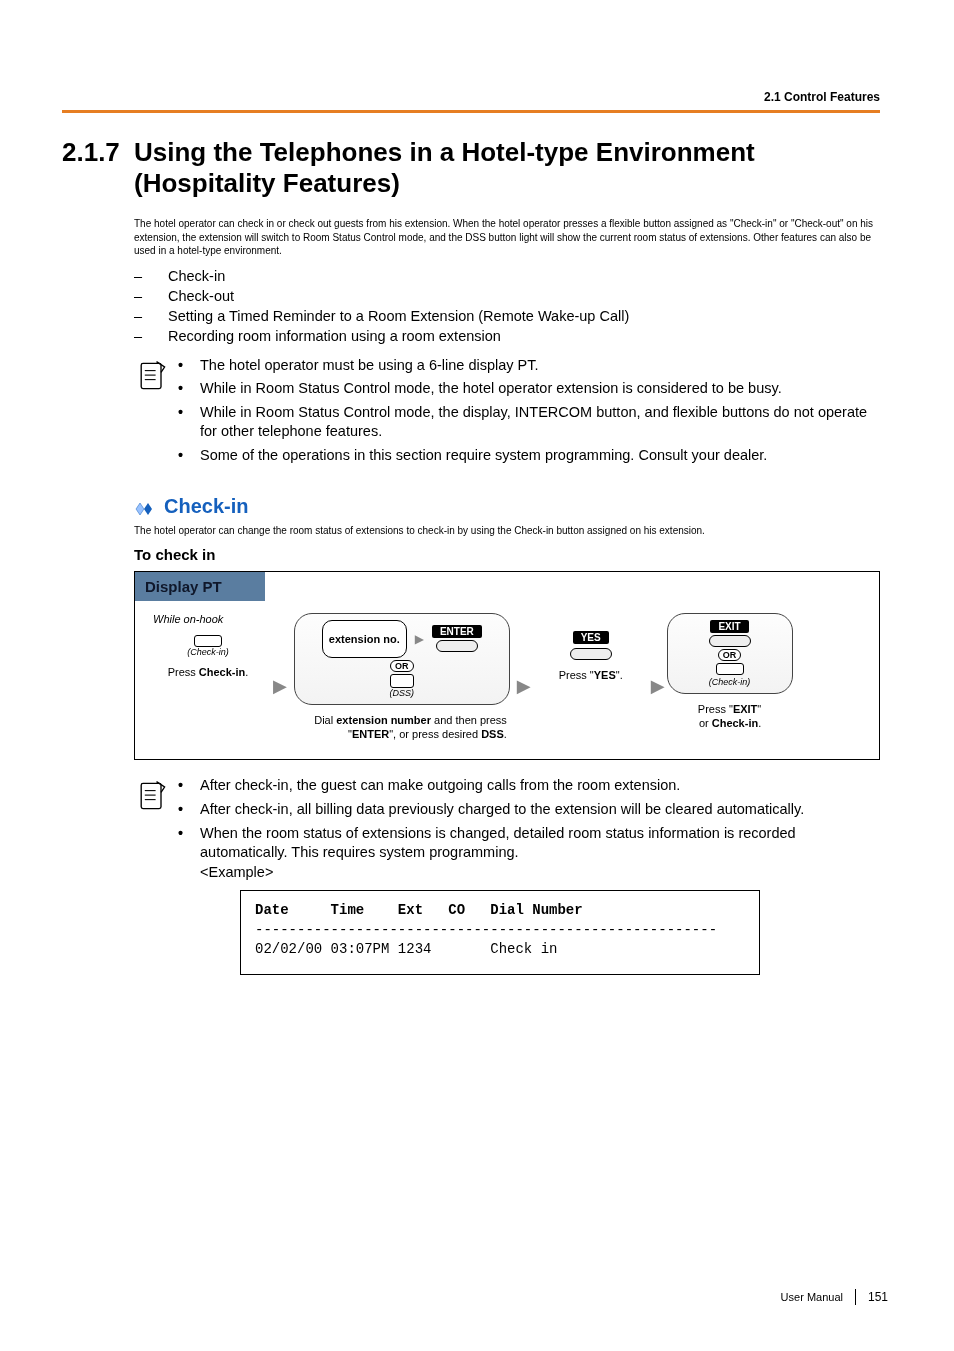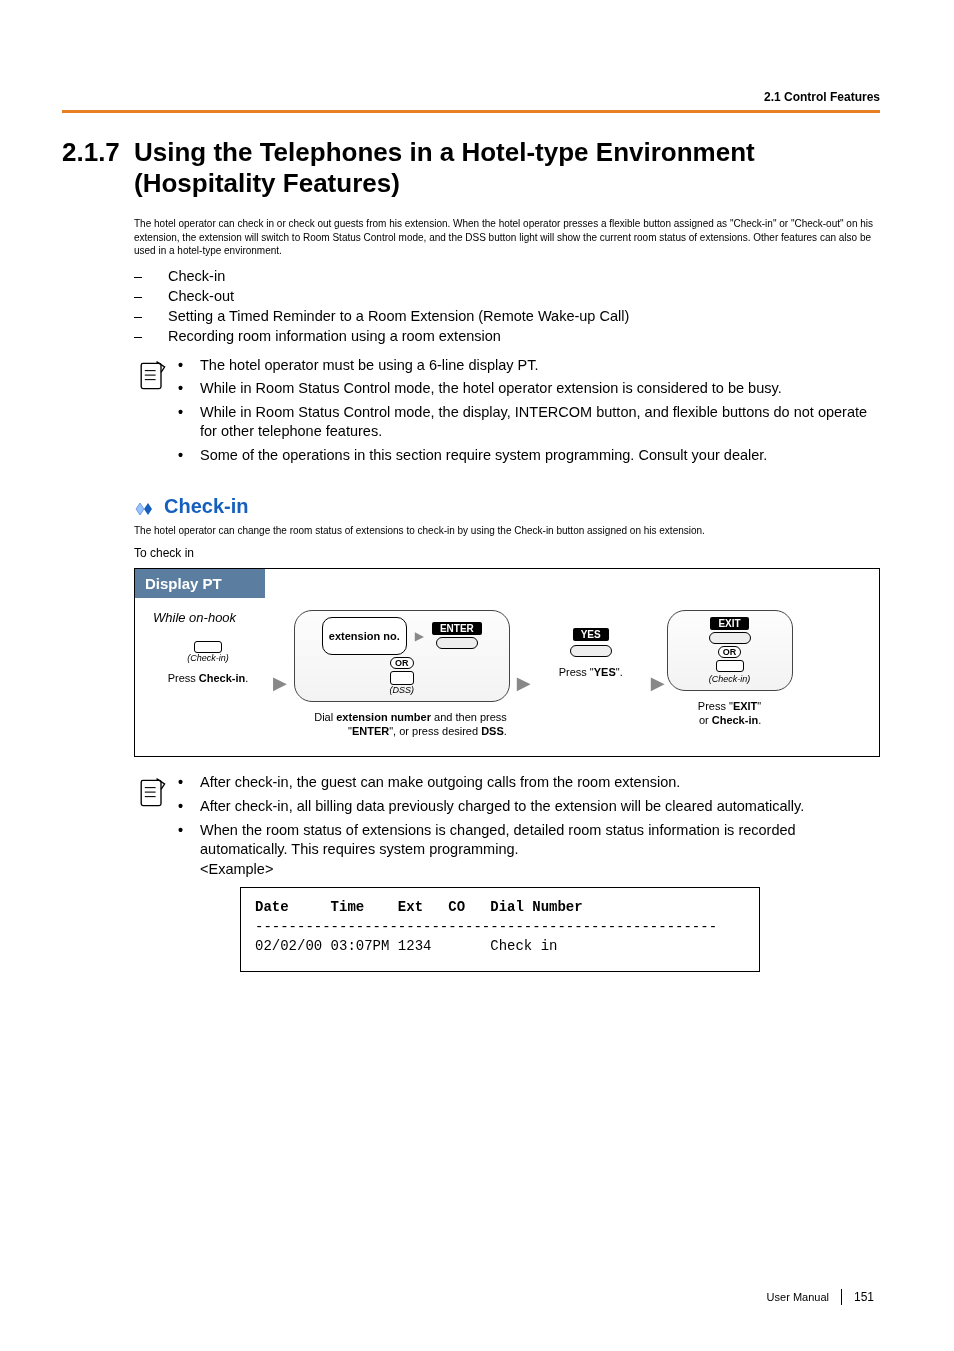--- a/index.html
+++ b/index.html
@@ -50,23 +50,23 @@
   .note-icon { width: 44px; flex: 0 0 44px; padding-top: 2px; }
   .dot-list { list-style: none; padding: 0; margin: 0; }
   .dot-list li { font-size: 14.5px; padding: 2px 0 2px 22px; position: relative; line-height: 1.35; }
   .dot-list li::before { content: "•"; position: absolute; left: 0; font-weight: bold; }
   .blue-heading {
     display: flex; align-items: center; gap: 8px;
     color: #1560bd; font-weight: bold; font-size: 20px;
     margin-top: 28px;
   }
   .blue-diamonds { width: 22px; height: 16px; }
-  .sub-sub { font-weight: normal; font-size: 12px; margin-top: 5px; }
+  .sub-sub { font-weight: bold; font-size: 15px; margin-top: 5px; }
   .diag-box { border: 1px solid #000; margin-top: 8px; padding-bottom: 14px; }
-  .diag-title { background: #5a7da0; color: #ffffff; font-weight: bold; font-size: 15px; padding: 6px 10px; width: 130px; box-sizing: border-box; }
+  .diag-title { background: #5a7da0; color: #0f172a; font-weight: bold; font-size: 15px; padding: 6px 10px; width: 130px; box-sizing: border-box; }
   .diag-body { padding: 12px 18px 4px 18px; }
   .diag-flow { display: flex; align-items: flex-start; gap: 10px; }
   .diag-col { display: flex; flex-direction: column; align-items: center; font-size: 12px; }
   .diag-caption { font-size: 11px; text-align: right; margin-top: 8px; line-height: 1.3; }
   .arrow { color: #888; align-self: center; font-size: 18px; padding-top: 18px; }
   .italic { font-style: italic; }
   .curly-group {
     border: 1px solid #444; border-radius: 18px; padding: 6px 12px 6px 12px;
     display: flex; flex-direction: column; align-items: center; gap: 2px;
     background: linear-gradient(#fdfdfd,#f3f3f3);
@@ -78,21 +78,21 @@
   .soft-btn { border:1px solid #000; border-radius:6px; width:40px; height:10px; background:#eee;}
   .flex-btn-diag { border:1px solid #000; border-radius:3px; width:26px; height:10px; background:#fff;}
   .dss-btn-diag { border:1px solid #000; border-radius:3px; width:22px; height:12px; background:#fff; }
   .example-box {
     border: 1px solid #000; margin-top: 6px; padding: 10px 14px 14px 14px;
     font-family: "Courier New", monospace; font-size: 14px; white-space: pre;
     line-height: 1.4;
   }
   .dashed-line { font-family: "Courier New", monospace; letter-spacing: 0; }
   .footer {
-    position: absolute; bottom: 46px; right: 68px; font-size: 11px;
+    position: absolute; bottom: 46px; right: 54px; font-size: 11px;
     display: flex; align-items: center; gap: 12px;
   }
   .footer-sep {
     border-left: 1px solid #000; height: 16px; display: inline-block;
   }
   .pg-num { font-size: 12px; }
   b { font-weight: bold; }
 </style>
 </head>
 <body>
@@ -150,21 +150,21 @@
 
   <div style="margin-left:72px;">
     <div class="sub-sub">To check in</div>
 
     <div class="diag-box">
       <div class="diag-title">Display PT</div>
       <div class="diag-body">
         <div class="diag-flow">
 
           <div class="diag-col" style="width:110px;">
-            <div class="italic" style="align-self:flex-start; font-size:13px; margin-bottom:16px;">While on-hook</div>
+            <div class="italic" style="align-self:flex-start; font-size:11px; margin-bottom:10px;">While on-hook</div>
             <div class="flex-btn-diag"></div>
             <div class="tiny-label">(Check-in)</div>
             <div class="diag-caption">
               <span>Press </span><b>Check-in</b><span>.</span>
             </div>
           </div>
 
           <div class="arrow">▶</div>
 
           <div class="diag-col" style="width:210px;">

